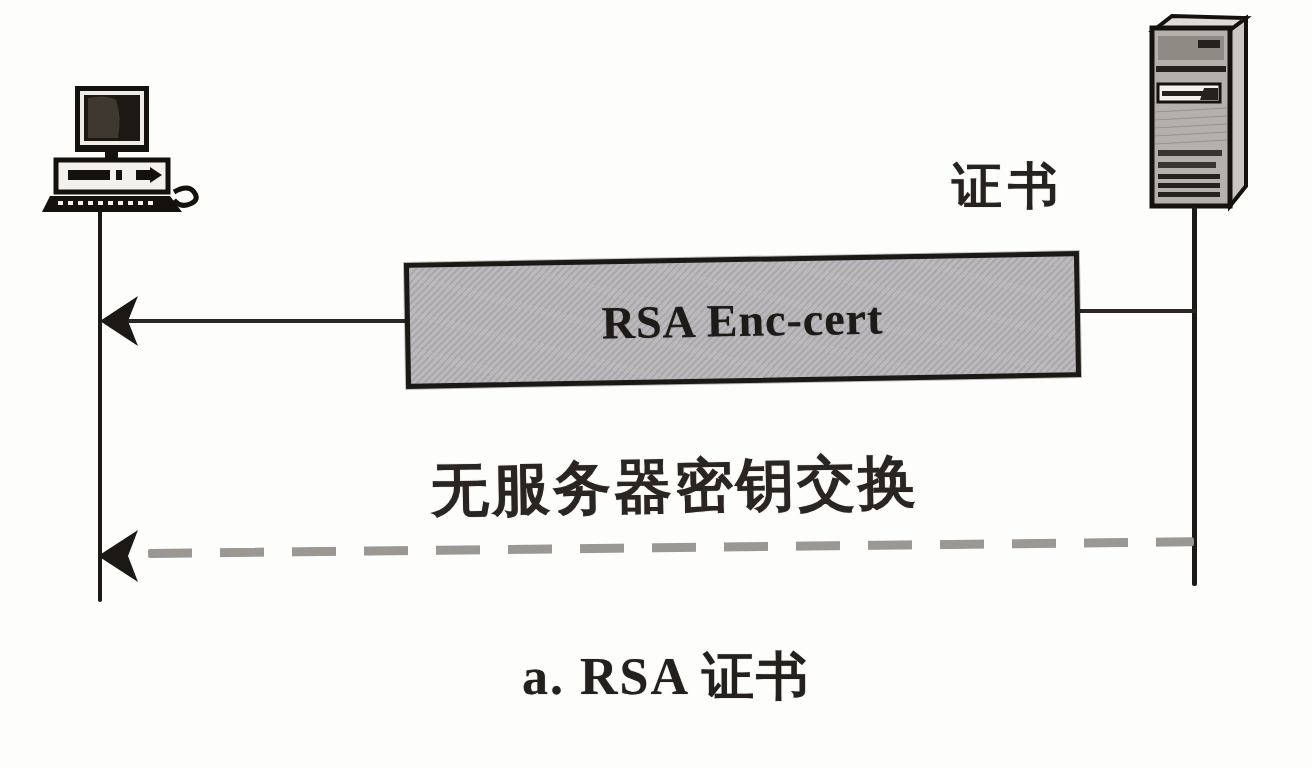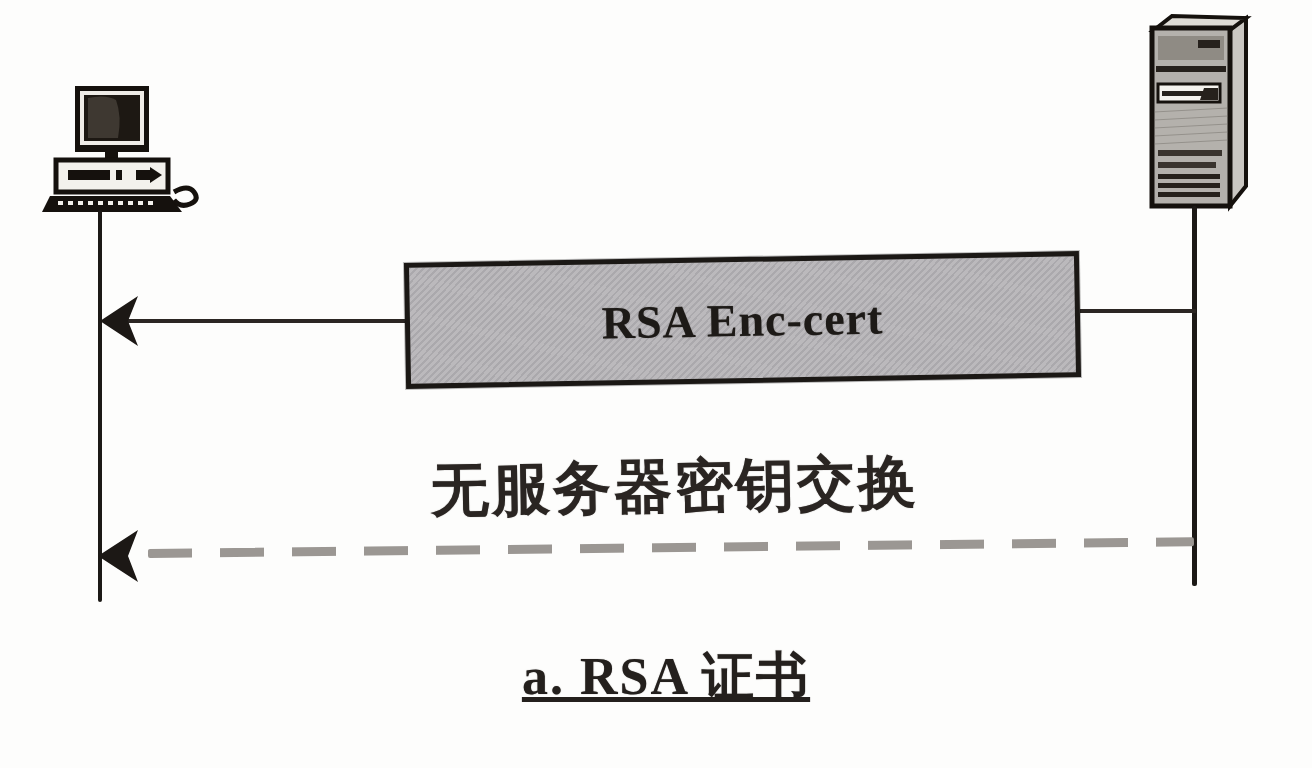--- a/index.html
+++ b/index.html
@@ -102,21 +102,20 @@
     left:466px; top:642px;
     width:400px;
     text-align:center;
     font-family:"Liberation Serif", serif;
     font-size:52px;
     font-weight:bold;
     color:#24201d;
     letter-spacing:2px;
     text-shadow:0 0 1px rgba(40,35,30,0.5);
     white-space:nowrap;
-    text-decoration:underline;
   }
 
   
   .watermark{
     position:absolute;
     right:6px; bottom:4px;
     text-align:center;
     line-height:1.05;
     user-select:none;
   }
@@ -201,20 +200,21 @@
     <rect x="16" y="154" width="58" height="6" fill="#3a342e"></rect>
 
     <rect x="16" y="166" width="62" height="5" fill="#26211c"></rect>
     <rect x="16" y="175" width="62" height="5" fill="#26211c"></rect>
     <rect x="16" y="184" width="62" height="5" fill="#26211c"></rect>
   </svg>
 
   <div class="lifeline" style="left:98px;top:210px;height:392px;"></div>
   <div class="lifeline" style="left:1192px;top:206px;height:380px;width:5px;"></div>
 
+  <div class="cert-label">证书</div>
 
   <div class="solid-line"></div>
   <div class="connector-line"></div>
   <svg class="arrowhead" style="left:100px;top:296px;" width="42" height="50" viewBox="0 0 42 50">
     <polygon points="0,25 38,0 28,25 38,50" fill="#1c1815"></polygon>
   </svg>
   <div class="msg-box">
     <span class="label">RSA Enc-cert</span>
   </div>
 

